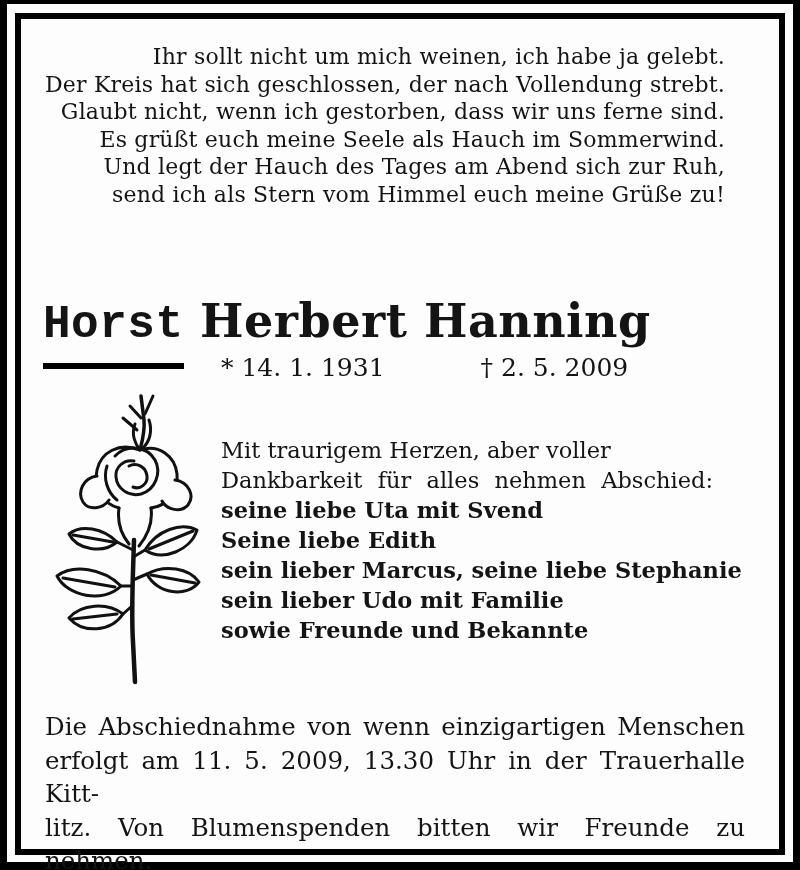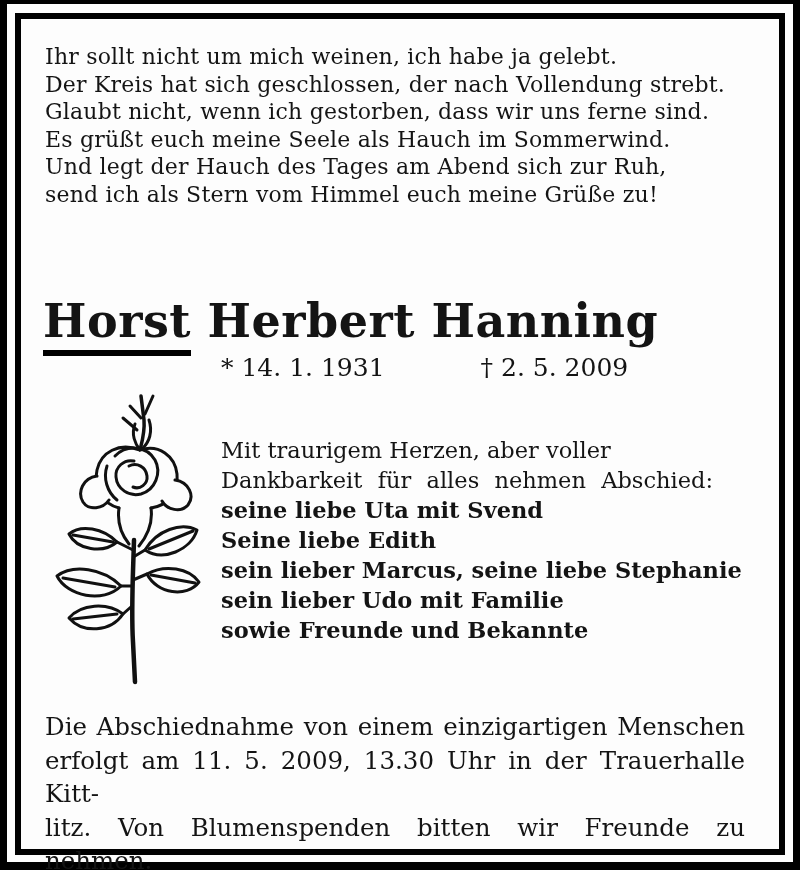--- a/index.html
+++ b/index.html
@@ -30,33 +30,35 @@
     left: 0; top: 0; right: 0; bottom: 0;
   }
   
   .poem {
     position: absolute;
     left: 45px; top: 43px;
     font-size: 22px;
     line-height: 27.5px;
     white-space: nowrap;
     letter-spacing: 0.2px;
+    text-align: right;
   }
   
   .name-line {
     position: absolute;
     left: 43px; top: 294px;
     font-size: 46px;
     font-weight: bold;
     white-space: nowrap;
     letter-spacing: 0.5px;
   }
   .name-underlined {
     border-bottom: 6px solid #000;
-    padding-bottom: 2px;
+    padding-bottom: 12px;
+    font-family: Liberation Mono, monospace;
   }
   
   .dates {
     position: absolute;
     left: 221px; top: 353px;
     font-size: 25px;
     display: flex;
     gap: 96px;
     white-space: nowrap;
   }
@@ -161,18 +163,18 @@
     <div>Mit traurigem Herzen, aber voller</div>
     <div class="stretch">Dankbarkeit für alles nehmen Abschied:</div>
     <div class="mourner">seine liebe Uta mit Svend</div>
     <div class="mourner">Seine liebe Edith</div>
     <div class="mourner">sein lieber Marcus, seine liebe Stephanie</div>
     <div class="mourner">sein lieber Udo mit Familie</div>
     <div class="mourner">sowie Freunde und Bekannte</div>
   </div>
 
   <div class="funeral">
-    <div class="jline">Die Abschiednahme von einem einzigartigen Menschen</div>
+    <div class="jline">Die Abschiednahme von wenn einzigartigen Menschen</div>
     <div class="jline">erfolgt am 11. 5. 2009, 13.30 Uhr in der Trauerhalle Kitt-</div>
     <div class="jline">litz. Von Blumenspenden bitten wir Freunde zu nehmen.</div>
   </div>
 
 </div>
 
 </body></html>

